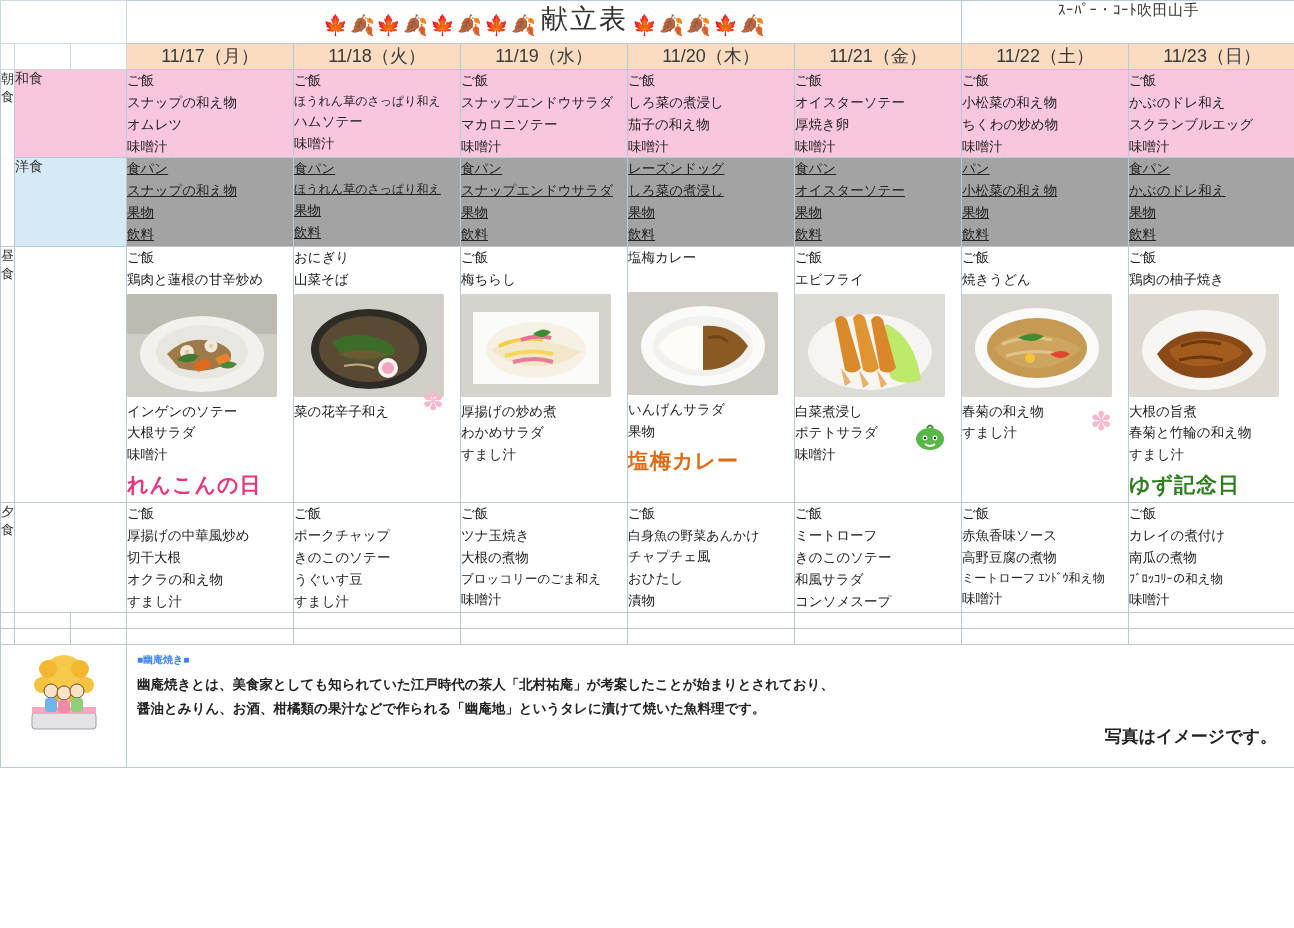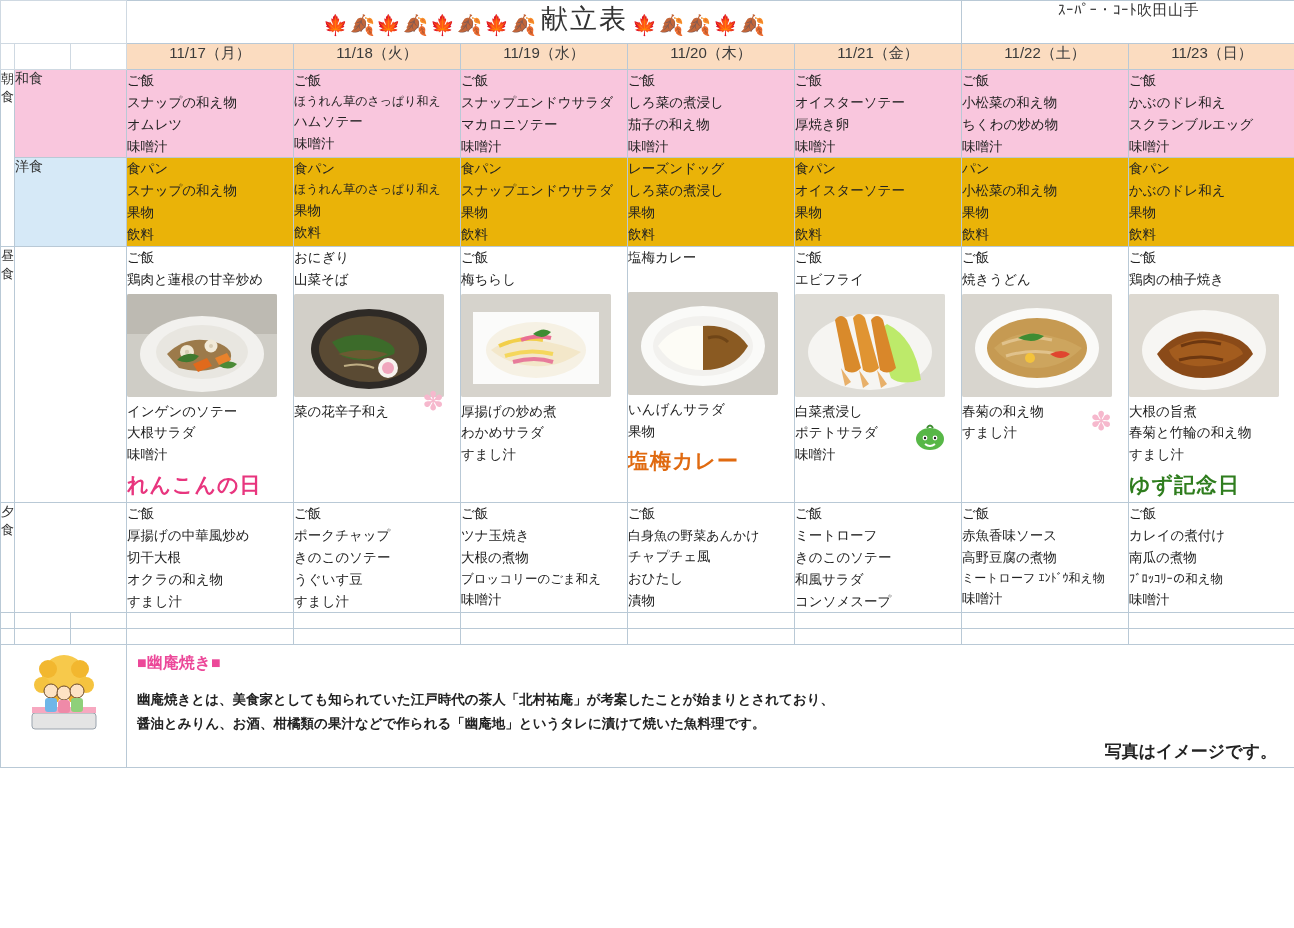--- a/index.html
+++ b/index.html
@@ -53,21 +53,21 @@
     text-align:center;
     color:#333;
     white-space:nowrap;
     letter-spacing:0.5px;
   }
 
   
   .date-row td{
     background:#fbdcc0;
     text-align:center;
-    font-size:15px;
+    font-size:18px;
     height:25px;
     color:#3a3a3a;
     border:1px solid #d8c0a8;
   }
   .date-row td.blank{background:#ffffff;border:1px solid #cfd9e2;}
 
   
   .meal-label{
     text-align:center;
     vertical-align:middle;
@@ -83,21 +83,21 @@
   }
   .sub-wa{background:#f9c6dd;}
   .sub-yo{background:#d6e9f7;}
 
   .cell{
     padding:5px 4px 6px 6px;
     line-height:1.62;
     font-size:13.5px;
   }
   .cell.wa{background:#f9c6dd;}
-  .cell.yo{background:#eab308;}
+  .cell.yo{background:#a3a3a3;text-decoration:underline;}
   .cell.lunch{background:#ffffff;}
   .cell.dinner{background:#ffffff;}
   .cell div{white-space:nowrap;overflow:hidden;}
 
   
   .lunch-inner{position:relative;}
   .photo{
     width:150px;height:103px;
     margin:3px 0 4px 0;
     border-radius:2px;
@@ -132,24 +132,24 @@
   .spacer td{height:15px;background:#ffffff;border:1px solid #cfd9e2;}
 
   
   .note-row td{border:1px solid #b9c9d6;background:#ffffff;}
   .note-box{
     height:106px;
     position:relative;
     padding:8px 10px;
   }
   .note-title{
-    color:#ec4899;
+    color:#3b82f6;
     font-weight:bold;
-    font-size:16px;
-    margin-bottom:14px;
+    font-size:10px;
+    margin-bottom:6px;
   }
   .note-body{
     font-size:13.5px;
     line-height:1.75;
     color:#222;
     font-weight:bold;
   }
   .note-foot{
     font-size:17px;
     font-weight:bold;

